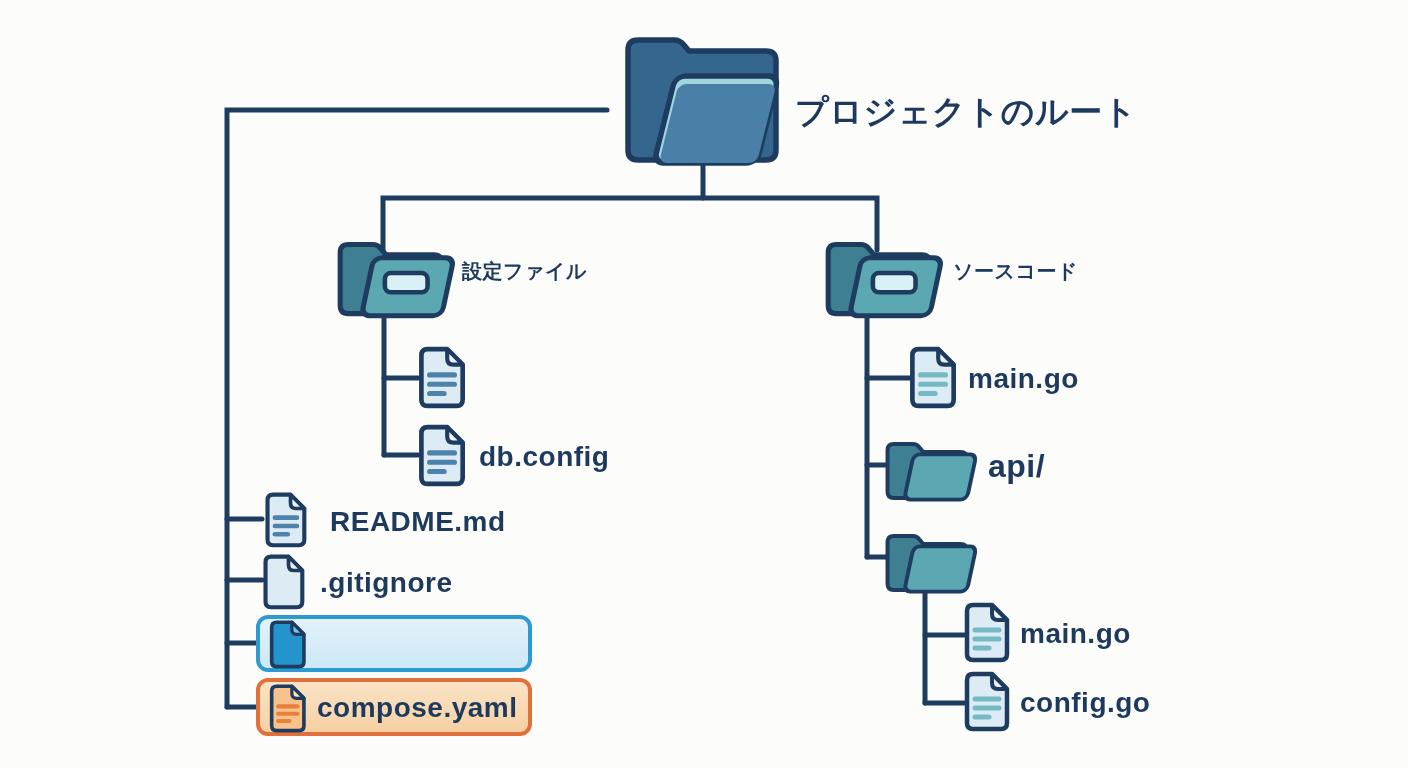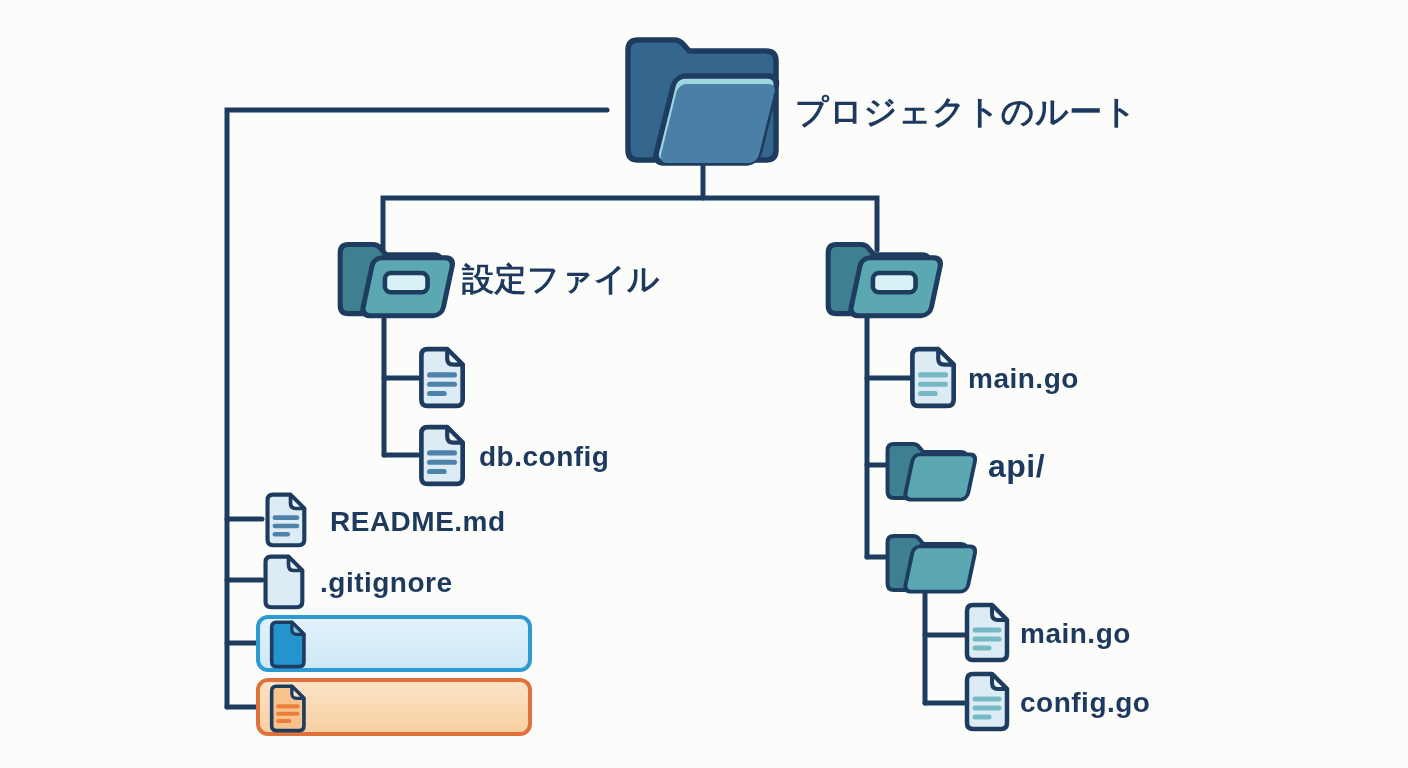--- a/index.html
+++ b/index.html
@@ -11,21 +11,21 @@
     overflow:hidden;
   }
   .connectors{position:absolute;left:0;top:0;z-index:0;}
   svg.icon{position:absolute;z-index:1;display:block;}
   .label{
     position:absolute;z-index:2;
     color:#1d3a5e;font-weight:bold;white-space:nowrap;
     letter-spacing:0.5px;
   }
   .fs33{font-size:33px;}
-  .fs32{font-size:32px;}
+  .fs32{font-size:20px;}
   .fs30{font-size:32px;}
   .fs28{font-size:28px;}
   .hl-box{
     position:absolute;z-index:1;
     box-sizing:border-box;border-radius:12px;border:4px solid;
   }
   .hl-blue{background:linear-gradient(180deg,#e2f2fb,#cde8f6);border-color:#2e9ad2;}
   .hl-orange{background:linear-gradient(180deg,#fbe3c6,#f7d0a2);border-color:#e0713a;}
 </style>
 </head>
@@ -121,25 +121,27 @@
 
   <div class="hl-box hl-blue" style="left:256px;top:615px;width:276px;height:57px"></div>
   <svg class="icon" viewBox="0 0 50 62" style="left:265px;top:619px;width:44px;height:50px;--page:#2394cc;--fold:#7ac4e8">
       <use href="#doc-shape"></use>
     </svg>
 
   <div class="hl-box hl-orange" style="left:256px;top:678px;width:276px;height:58px"></div>
   <svg class="icon" viewBox="0 0 50 62" style="left:265px;top:683px;width:44px;height:50px;--page:#f7c28c;--fold:#fbe0c2;--lines:#e8803c">
       <use href="#doc-shape"></use>
     </svg>
+  <span class="label fs28" style="left:317px;top:692px">compose.yaml</span>
 
   <svg class="icon" viewBox="0 0 126 94" style="left:816px;top:224px;width:128px;height:96px">
       <use href="#folder-shape"></use>
       <use href="#badge-shape"></use>
     </svg>
+  <span class="label fs32" style="left:953px;top:258px">ソースコード</span>
 
   <svg class="icon" viewBox="0 0 50 62" style="left:906px;top:345px;width:52px;height:64px;--lines:#74b9c4">
       <use href="#doc-shape"></use>
     </svg>
   <span class="label fs28" style="left:968px;top:363px">main.go</span>
 
   <svg class="icon" viewBox="0 0 126 94" style="left:878px;top:428px;width:100px;height:75px">
       <use href="#folder-shape"></use>
     </svg>
   <span class="label fs30" style="left:988px;top:448px">api/</span>

